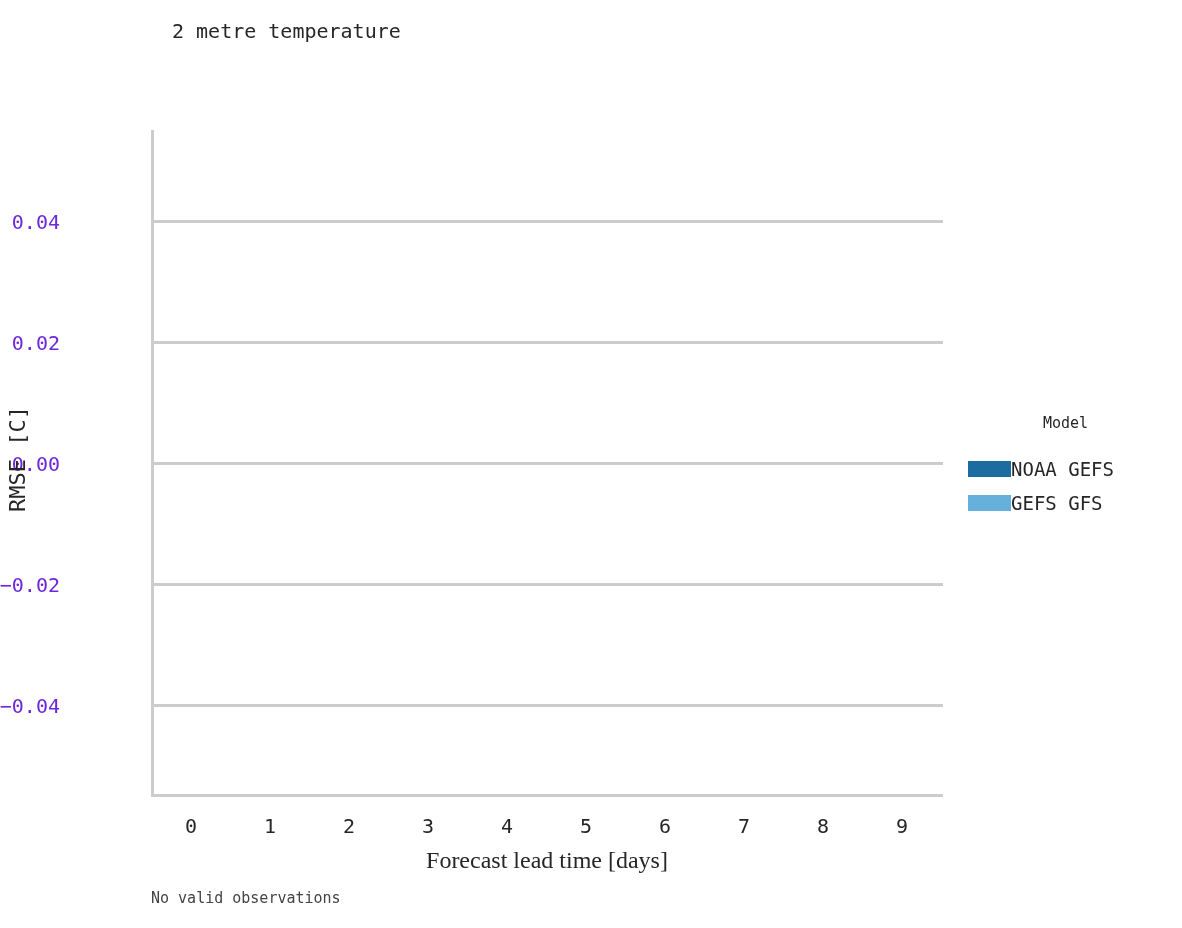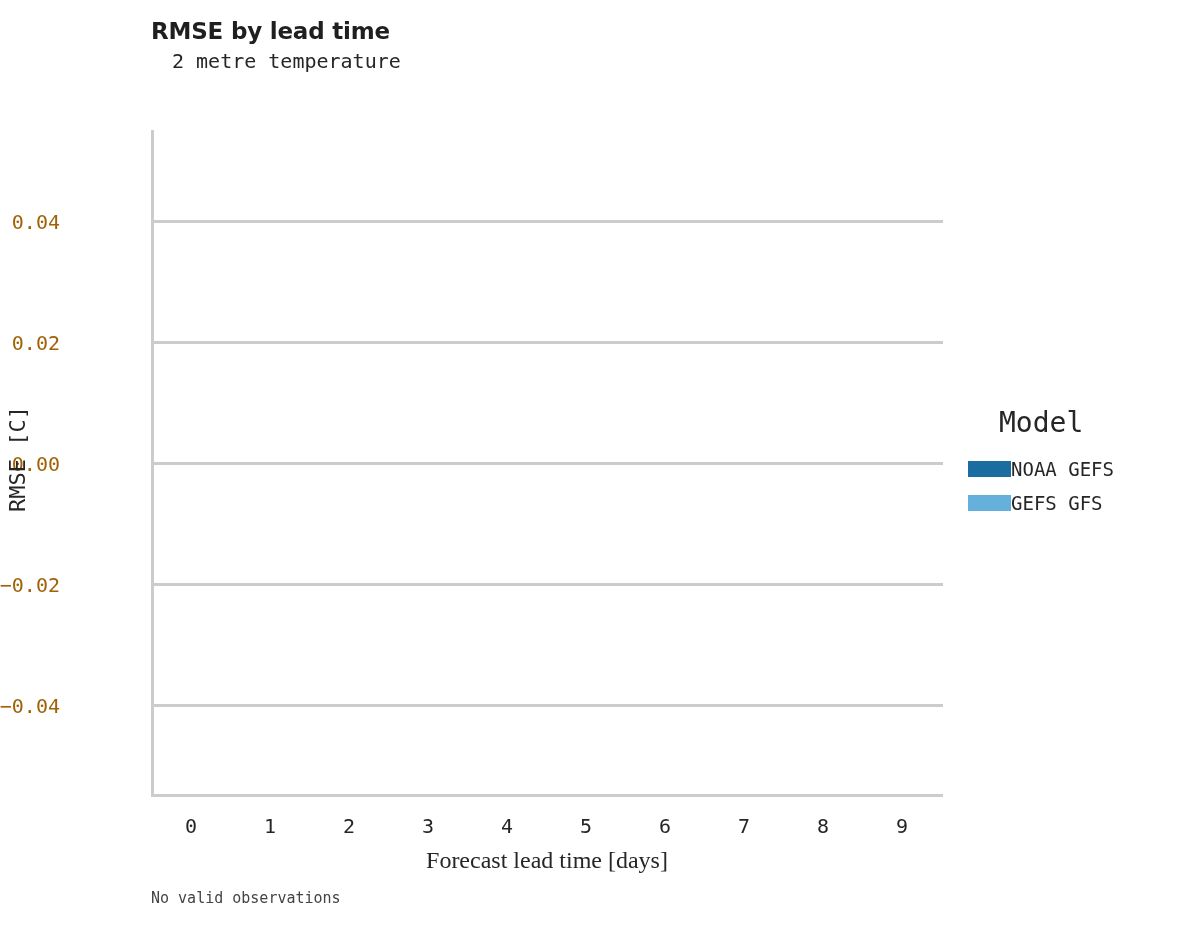--- a/index.html
+++ b/index.html
@@ -72,21 +72,21 @@
     width: 789px;
     height: 3px;
     background: #cccccc;
   }
   .y-tick-label {
     position: absolute;
     right: 1122px;
     font-family: "DejaVu Sans Mono", monospace;
     font-size: 20px;
     line-height: 20px;
-    color: #a16207;
+    color: #6d28d9;
     text-align: right;
     white-space: nowrap;
   }
   .x-tick-label {
     position: absolute;
     top: 815px;
     width: 40px;
     margin-left: -20px;
     font-family: "DejaVu Sans Mono", monospace;
     font-size: 20px;
@@ -124,24 +124,24 @@
 
   
   #legend {
     position: absolute;
     left: 968px;
     top: 410px;
     width: 210px;
   }
   #legend-title {
     font-family: "DejaVu Sans Mono", monospace;
-    font-size: 28px;
+    font-size: 15px;
     line-height: 26px;
     color: #262626;
-    margin-left: 31px;
+    margin-left: 75px;
     margin-bottom: 16px;
     white-space: nowrap;
   }
   .legend-row {
     display: flex;
     align-items: center;
     height: 34px;
   }
   .legend-swatch {
     width: 43px;
@@ -165,21 +165,20 @@
     font-family: "DejaVu Sans Mono", monospace;
     font-size: 15px;
     line-height: 20px;
     color: #444444;
   }
 </style>
 </head>
 <body style="background: rgb(255, 255, 255);">
 
 <div id="header-block">
-  <div id="chart-title">RMSE by lead time</div>
   <div class="chart-subtitle">2 metre temperature</div>
 </div>
 
 <div id="y-spine" style="background: rgb(204, 204, 204);"></div>
 <div id="x-spine" style="background: rgb(204, 204, 204);"></div>
 
 <div class="gridline" style="top: 220px; background: rgb(204, 204, 204);"></div>
 <div class="gridline" style="top: 341px; background: rgb(204, 204, 204);"></div>
 <div class="gridline" style="top: 462px; background: rgb(204, 204, 204);"></div>
 <div class="gridline" style="top: 583px; background: rgb(204, 204, 204);"></div>

